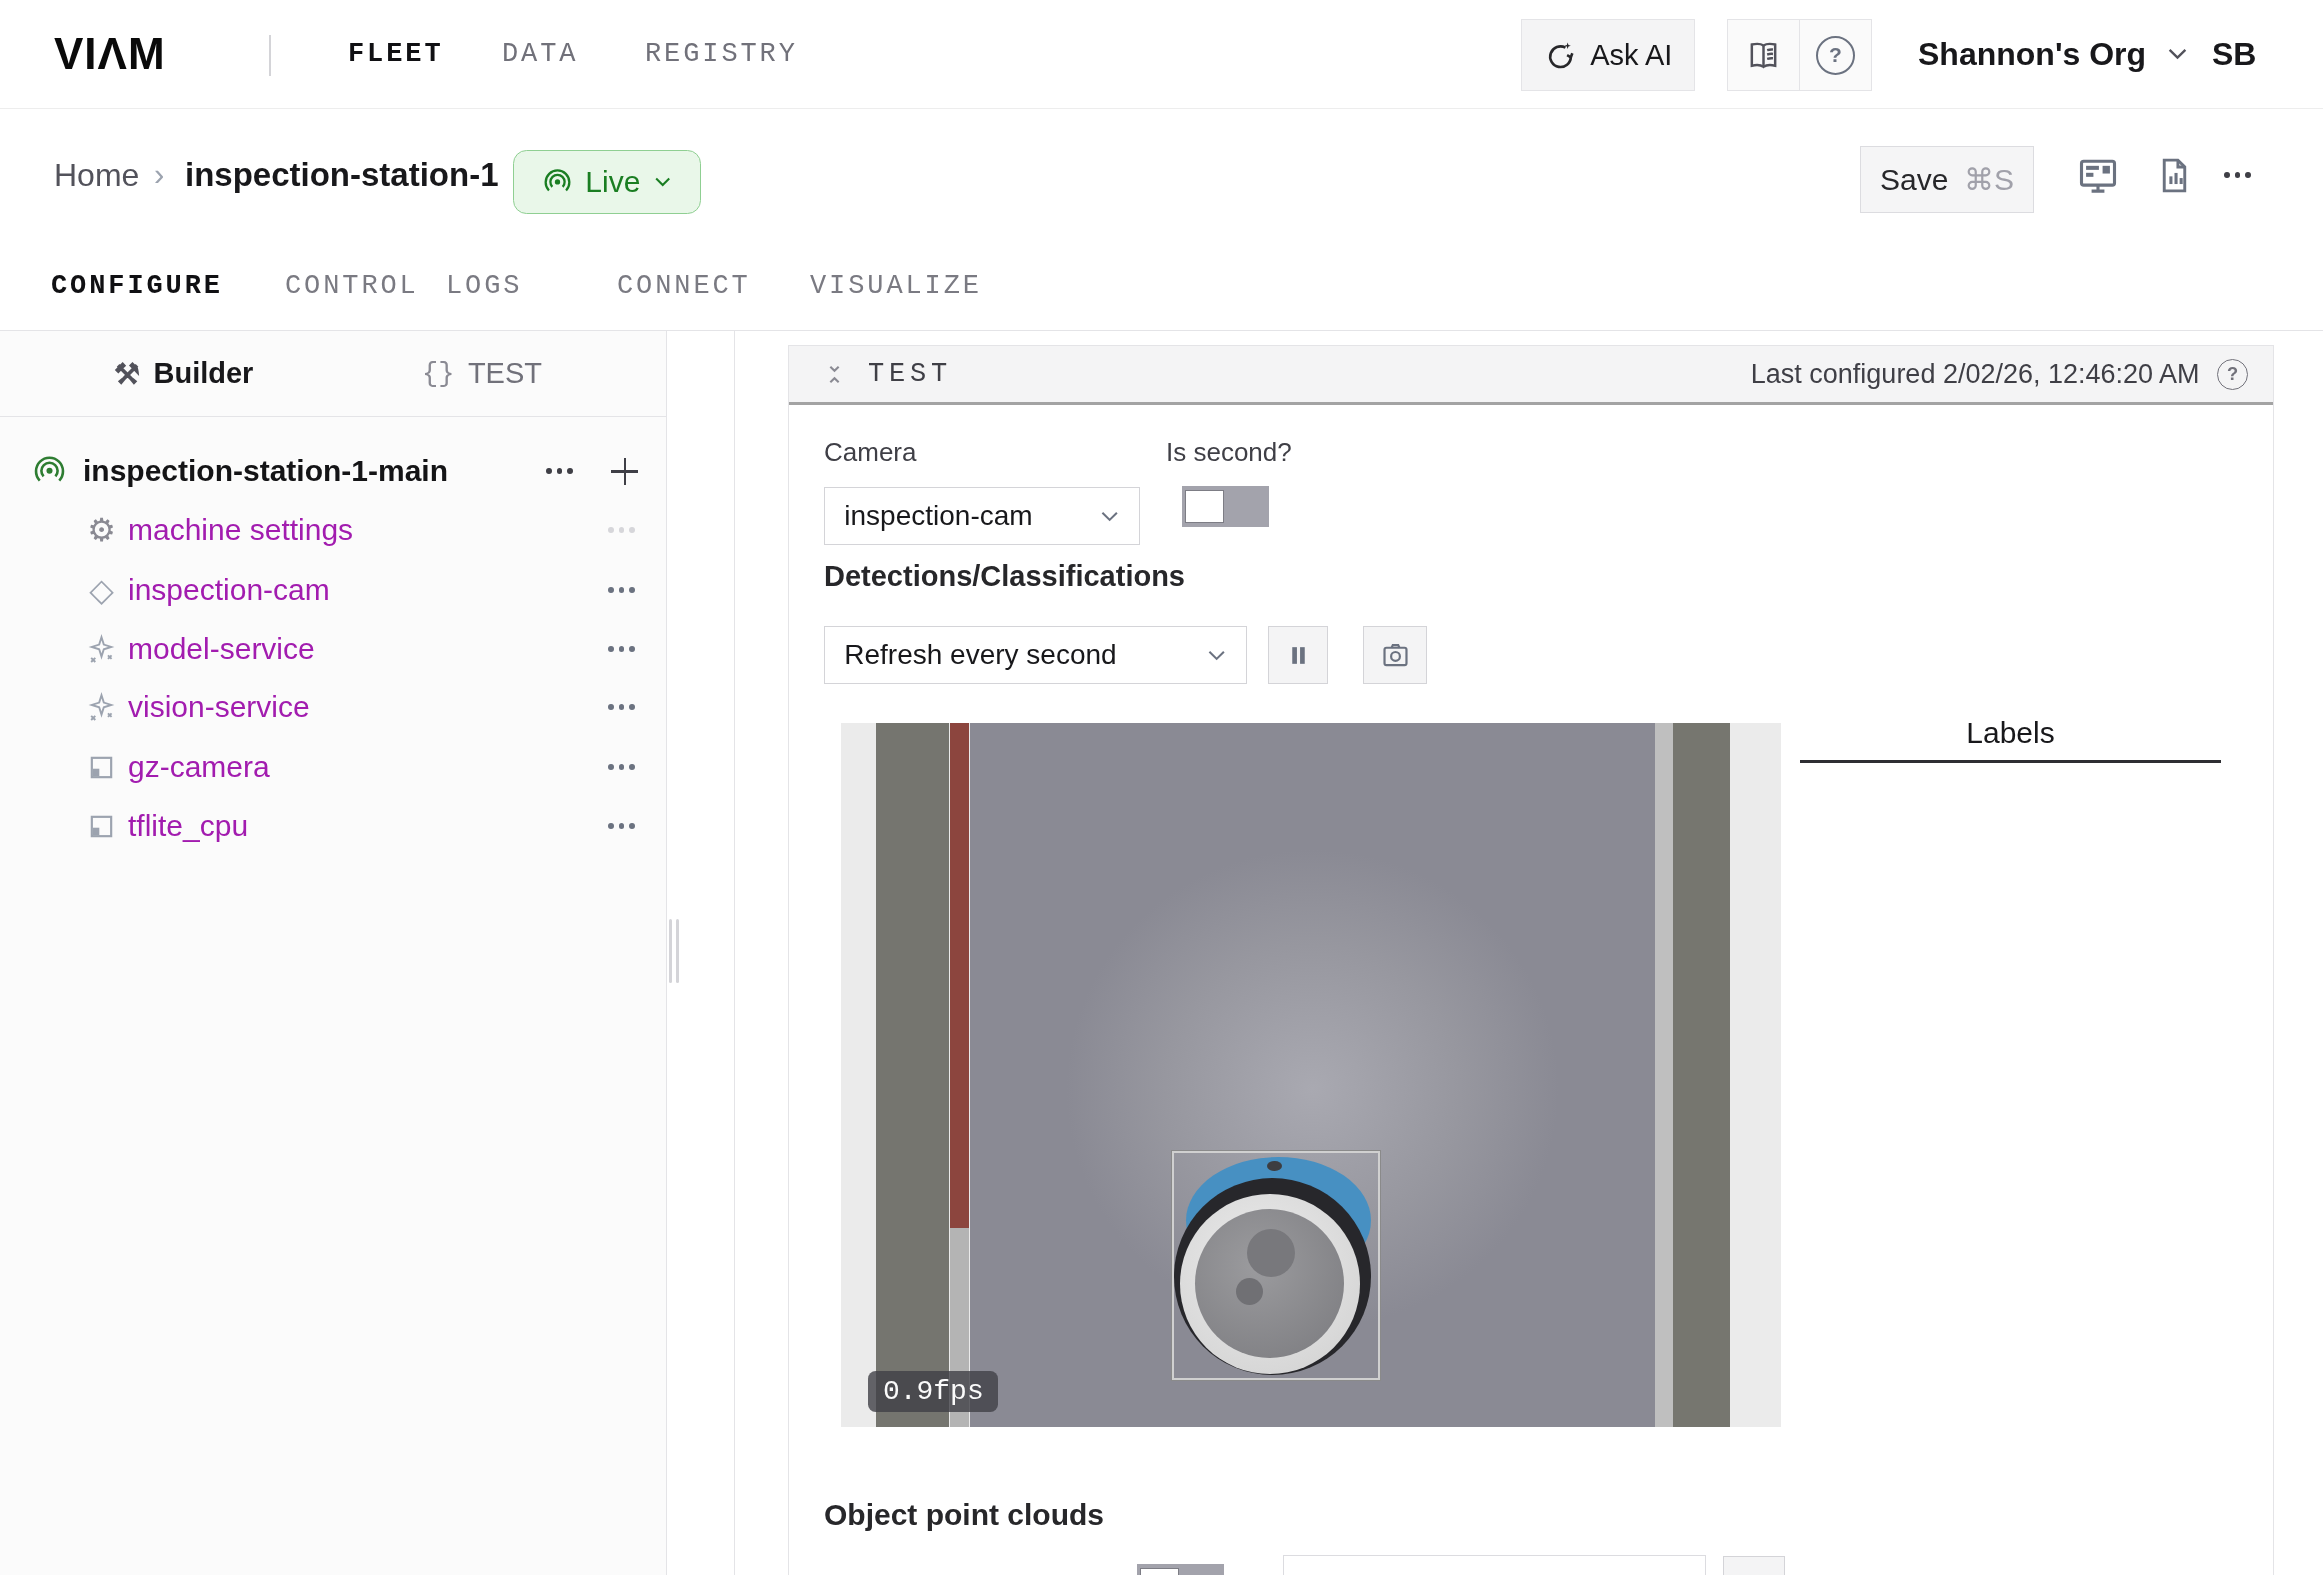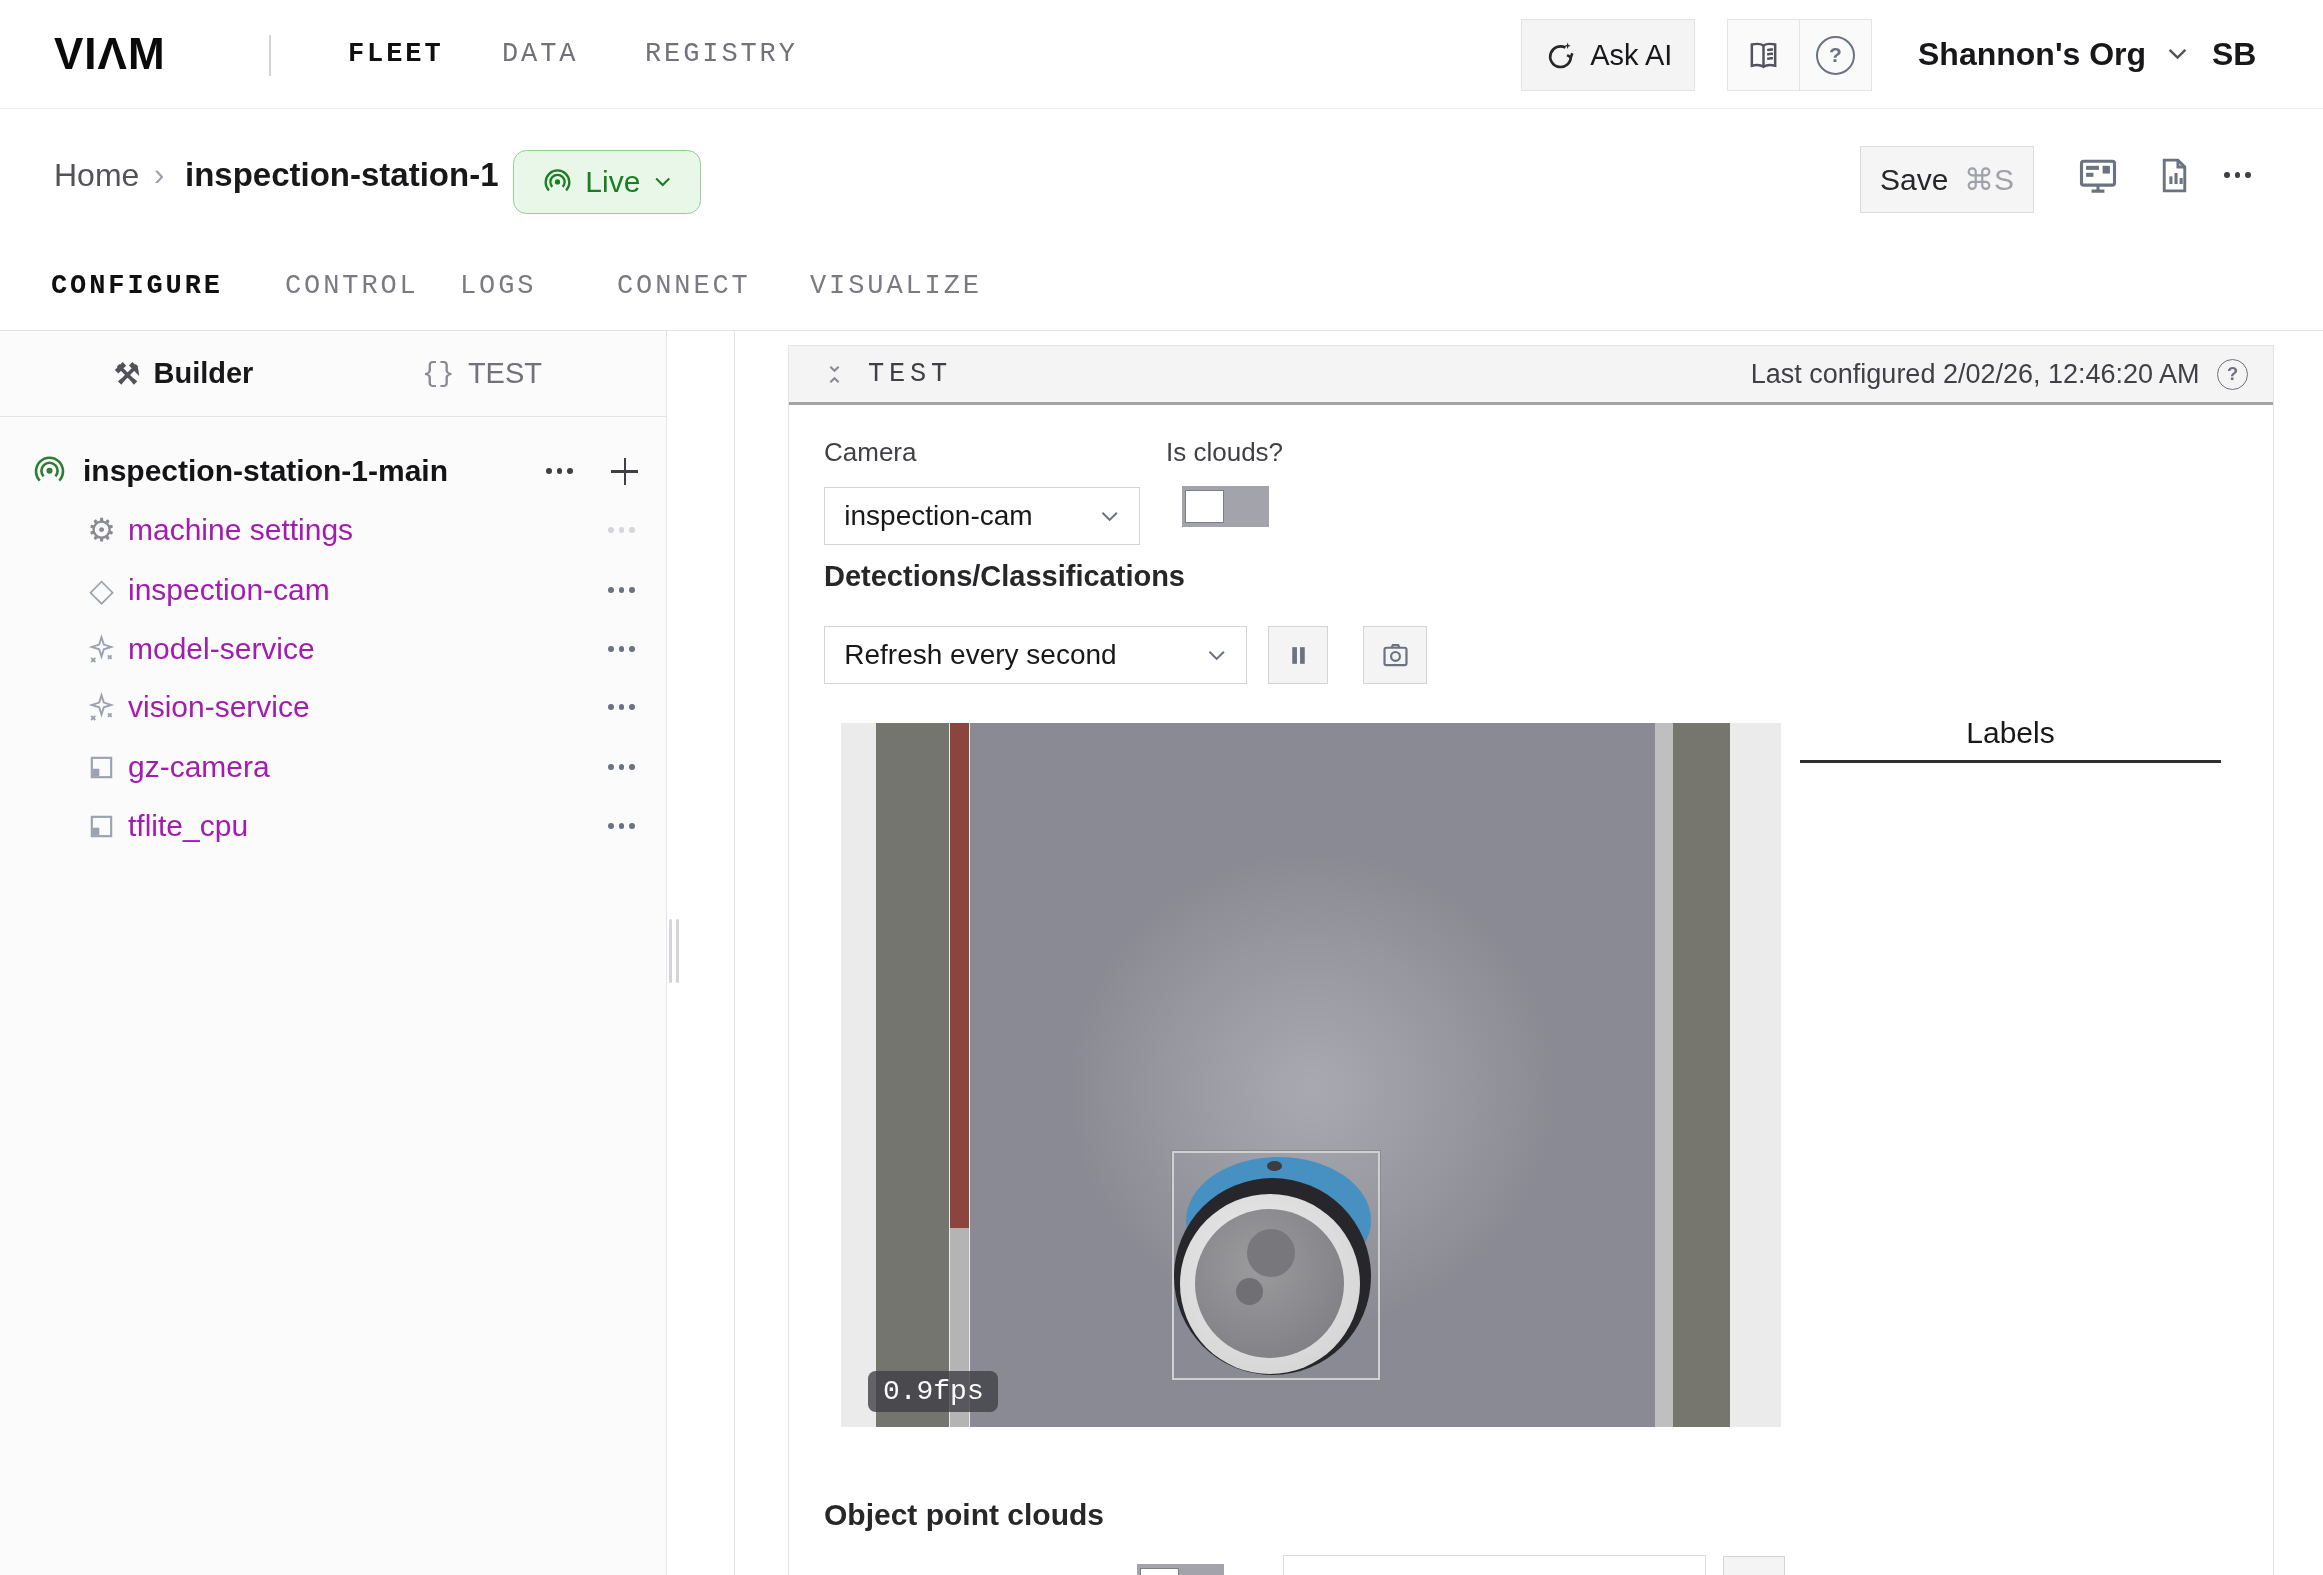--- a/index.html
+++ b/index.html
@@ -223,21 +223,21 @@
           <i></i>
           <i></i>
           <i></i>
         </span>
     </div>
   </div>
 
   <nav class="tab-row">
     <div class="tab active" style="left:51px">CONFIGURE</div>
     <div class="tab" style="left:285px">CONTROL</div>
-    <div class="tab" style="left:460px">LOGS</div>
+    <div class="tab" style="left:446px">LOGS</div>
     <div class="tab" style="left:617px">CONNECT</div>
     <div class="tab" style="left:810px">VISUALIZE</div>
   </nav>
 
   <aside class="sidebar">
     <div class="mode-row">
       <div class="mode-opt mode-builder">
         <span class="tool-ico">⚒</span>
         <span>Builder</span>
       </div>
@@ -371,21 +371,21 @@
     <div class="sel" style="left:35px;top:141px;width:316px">
       <span>inspection-cam</span>
       <span class="spacer"></span>
       <span>
         <svg width="19.3" height="12.6" viewBox="0 0 16 10" fill="none" stroke="#6b7280" stroke-width="1.7">
             <path d="M2 2l6 6 6-6"></path>
           </svg>
       </span>
     </div>
 
-    <div class="field-label" style="left:377px;top:91px">Is clouds?</div>
+    <div class="field-label" style="left:377px;top:91px">Is second?</div>
     <div class="sq-toggle" style="left:393px;top:140px">
         <i></i>
       </div>
 
     <div class="h-section" style="left:35px;top:214px">Detections/Classifications</div>
 
     <div class="sel" style="left:35px;top:280px;width:423px">
       <span>Refresh every second</span>
       <span class="spacer"></span>
       <span>

